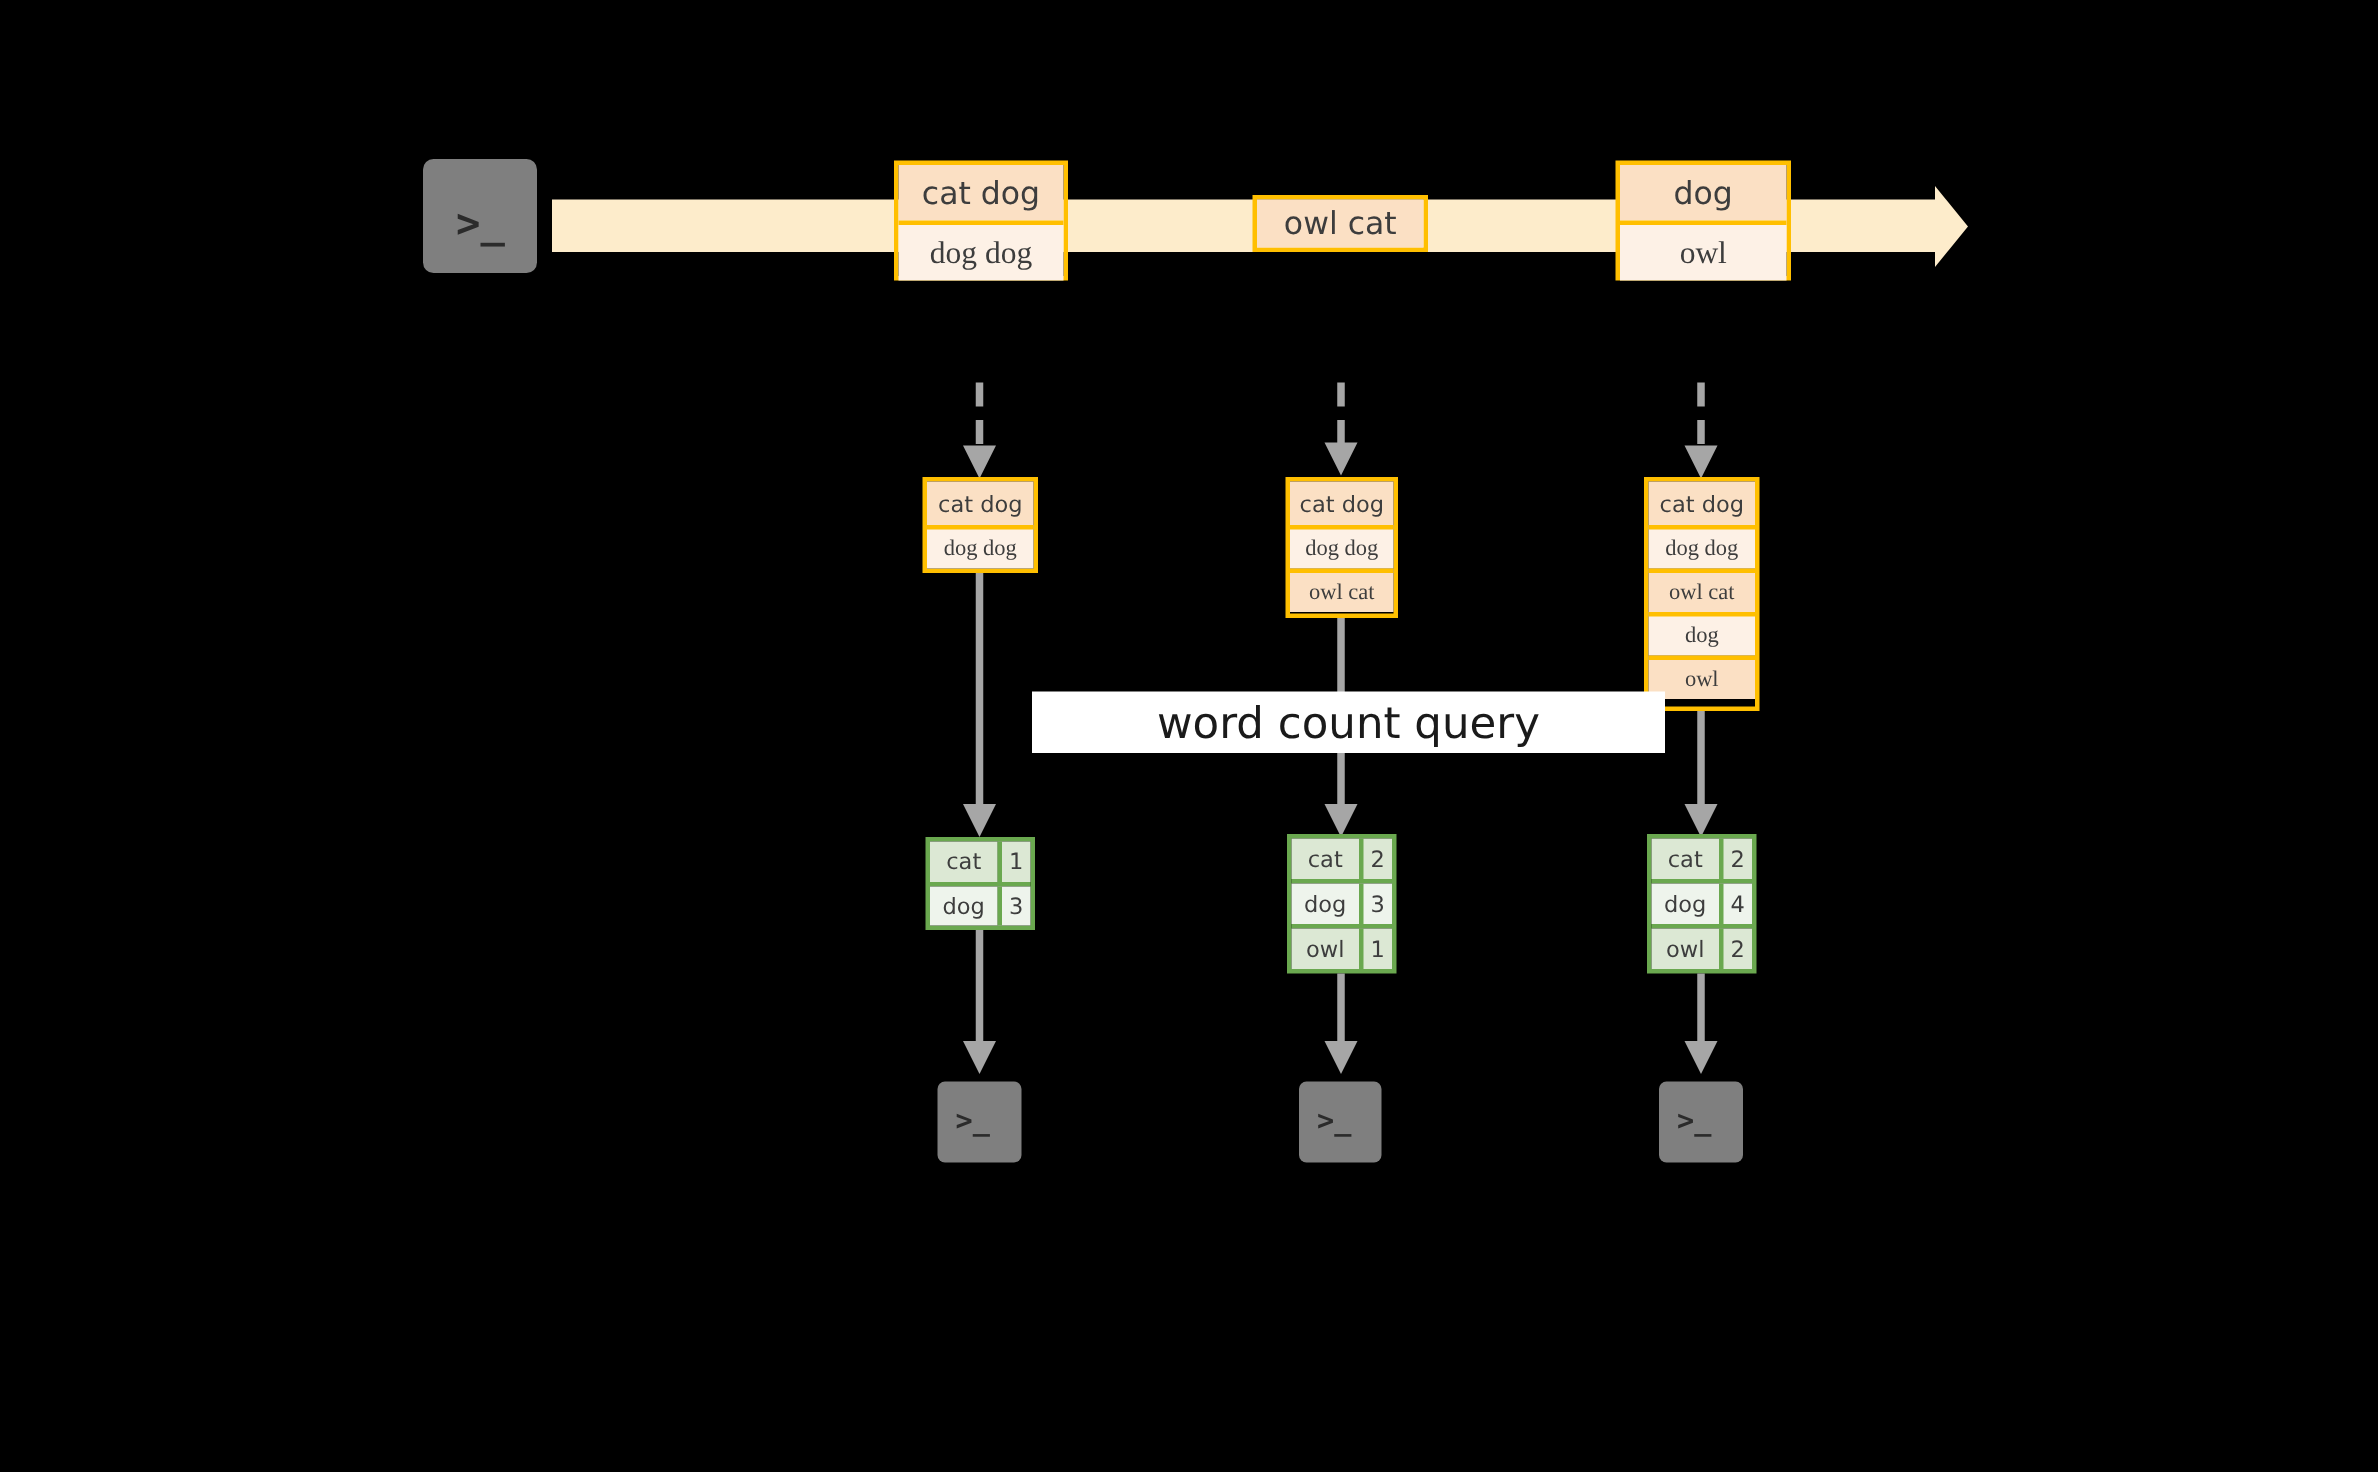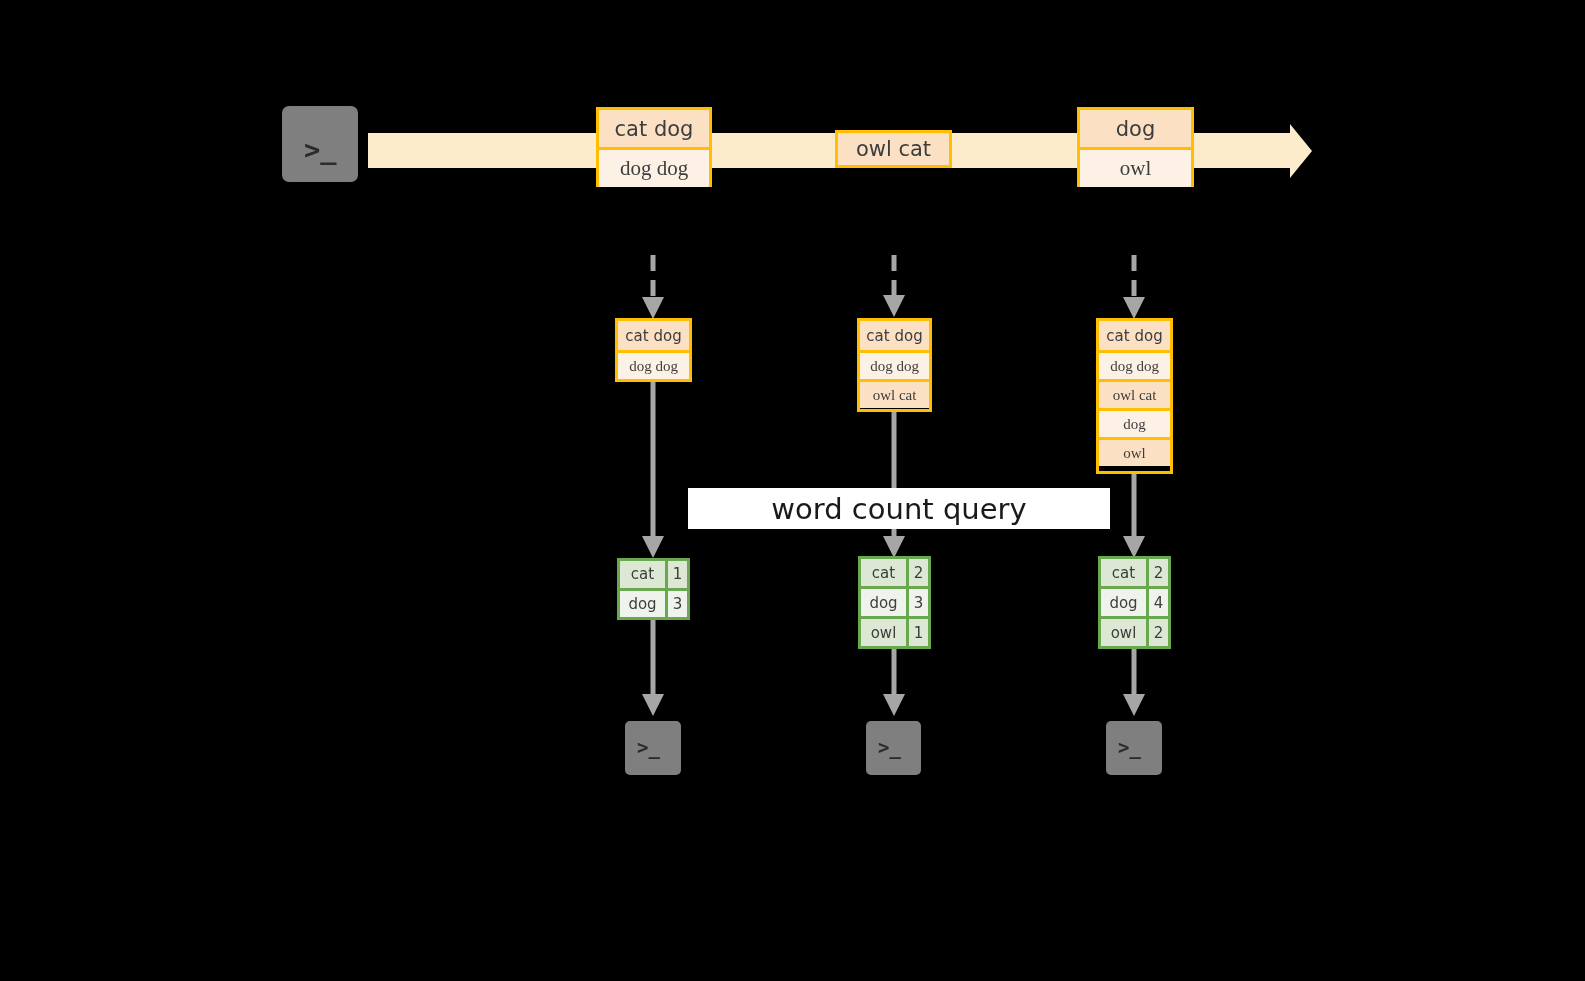--- a/index.html
+++ b/index.html
@@ -40,21 +40,21 @@
   .cnt .cv{border-left:3px solid #6aa84f;}
   .cnt .crow.dark .ck,.cnt .crow.dark .cv{background:#dce8d4;}
   .cnt .crow.light .ck,.cnt .crow.light .cv{background:#eef4ec;}
 
   
   .conn{position:absolute;}
   .conn svg{display:block;overflow:visible;}
 
   
   .banner{position:absolute;background:#ffffff;display:flex;align-items:center;
-        justify-content:center;color:#1a1a1a;margin-top:27px;}
+        justify-content:center;color:#1a1a1a;}
 </style>
 </head>
 <body>
 
 <div class="stage">
 
   <div class="band" style="left:368px;top:133px;width:925px;height:35px;"></div>
   <div class="arrowhead" style="left:1290px;top:124px;
               border-top:27px solid transparent;
               border-bottom:27px solid transparent;

